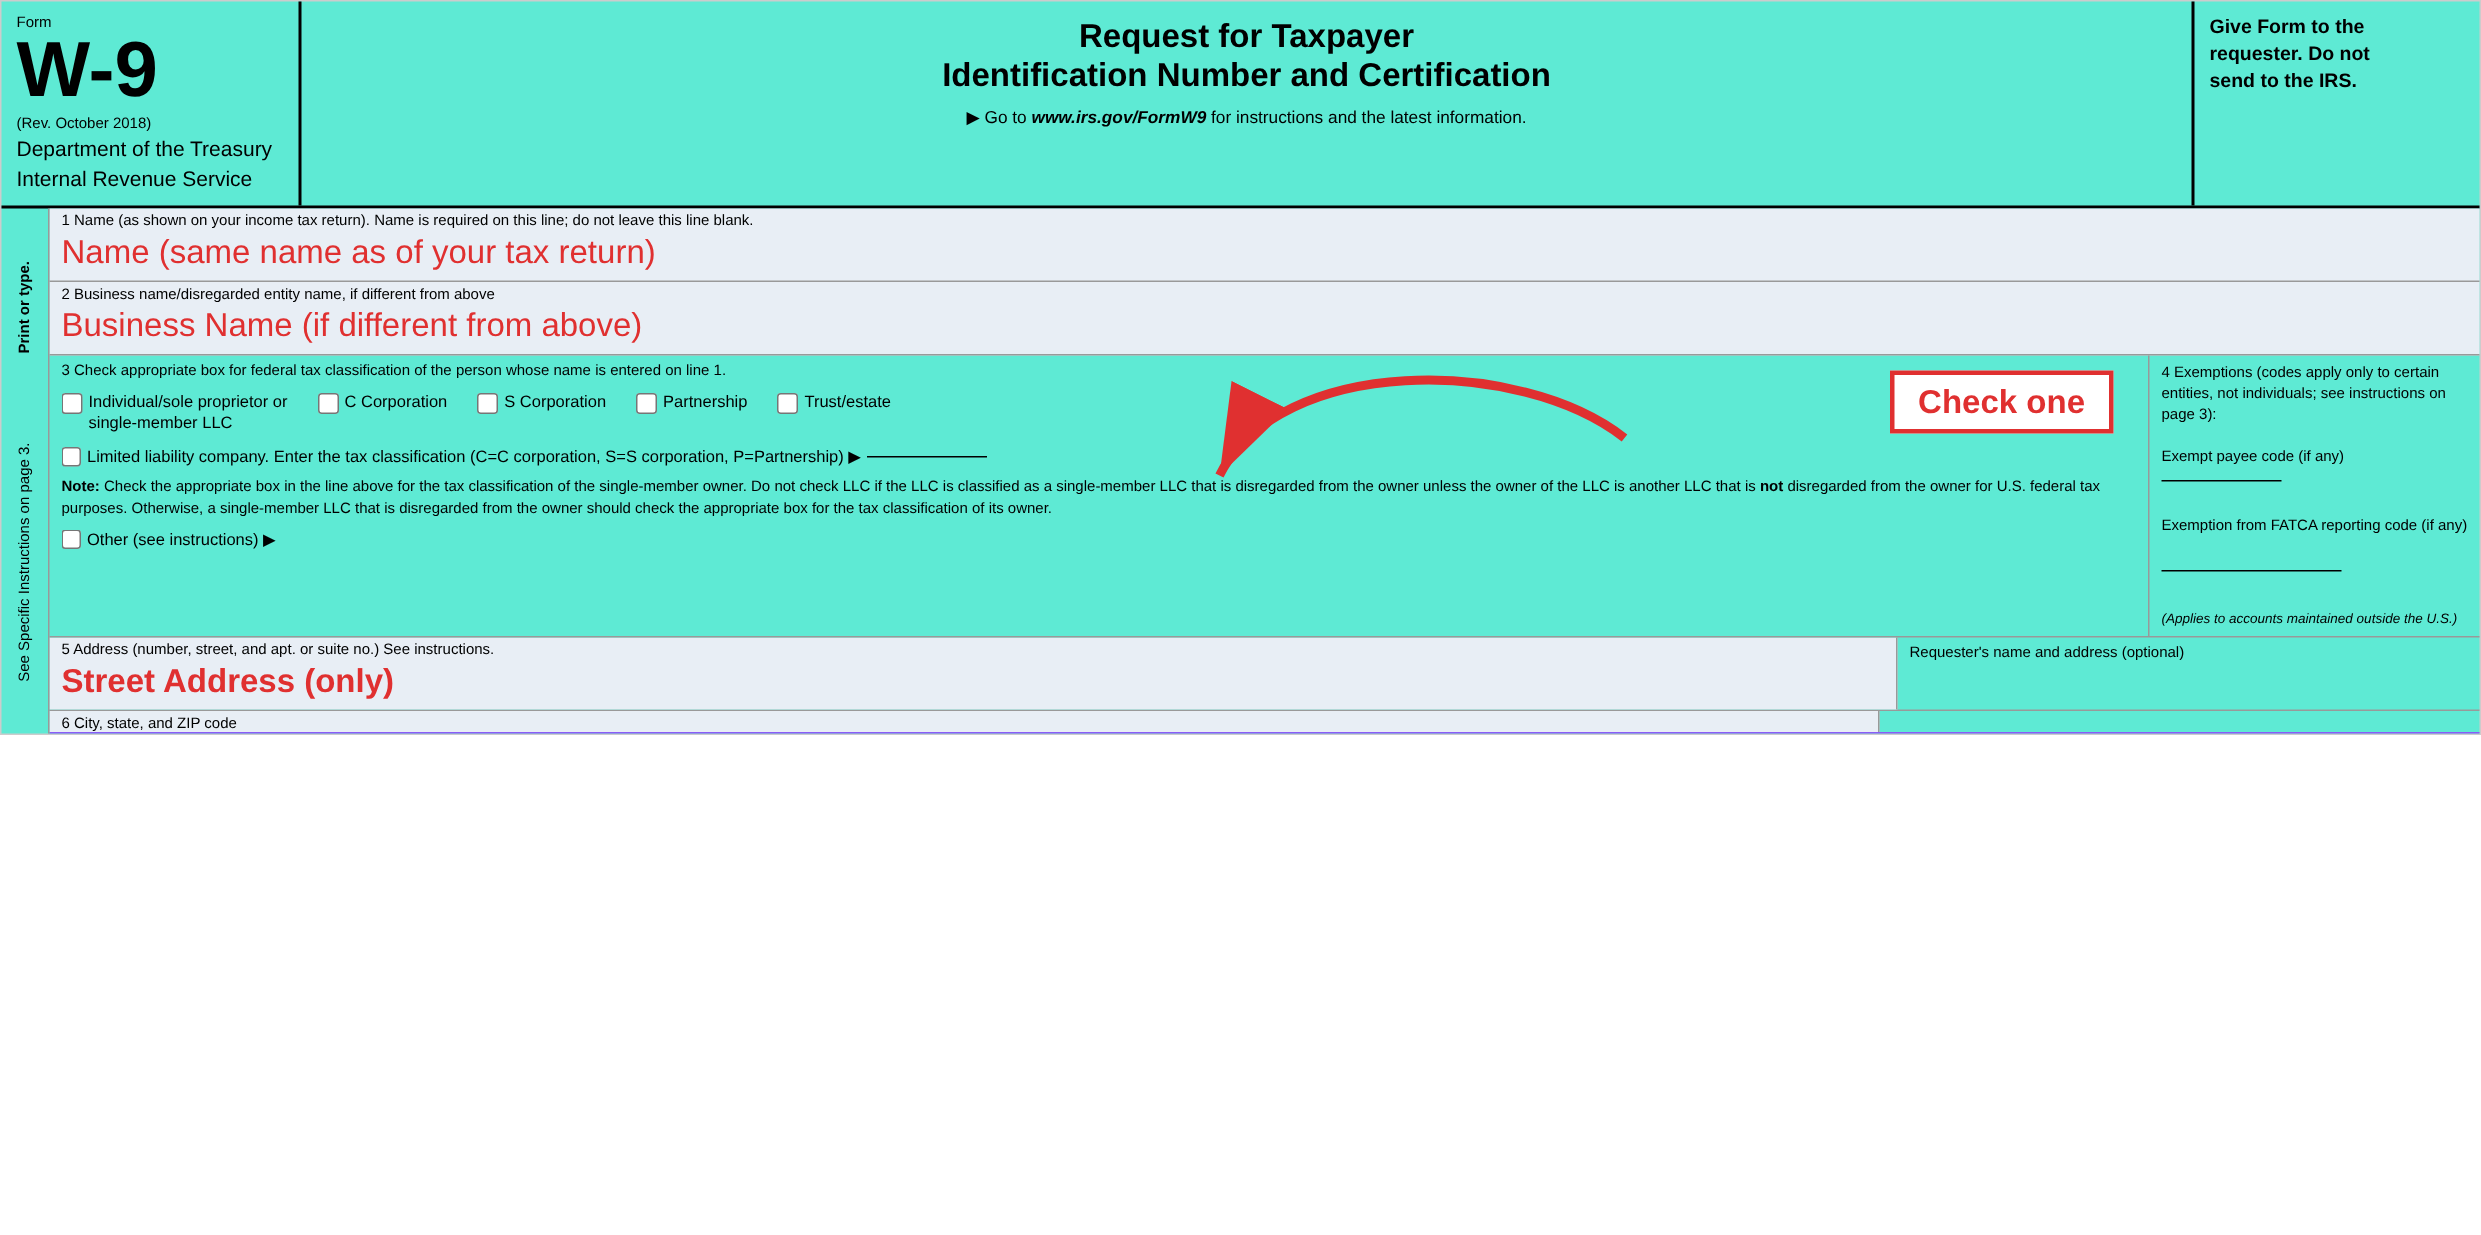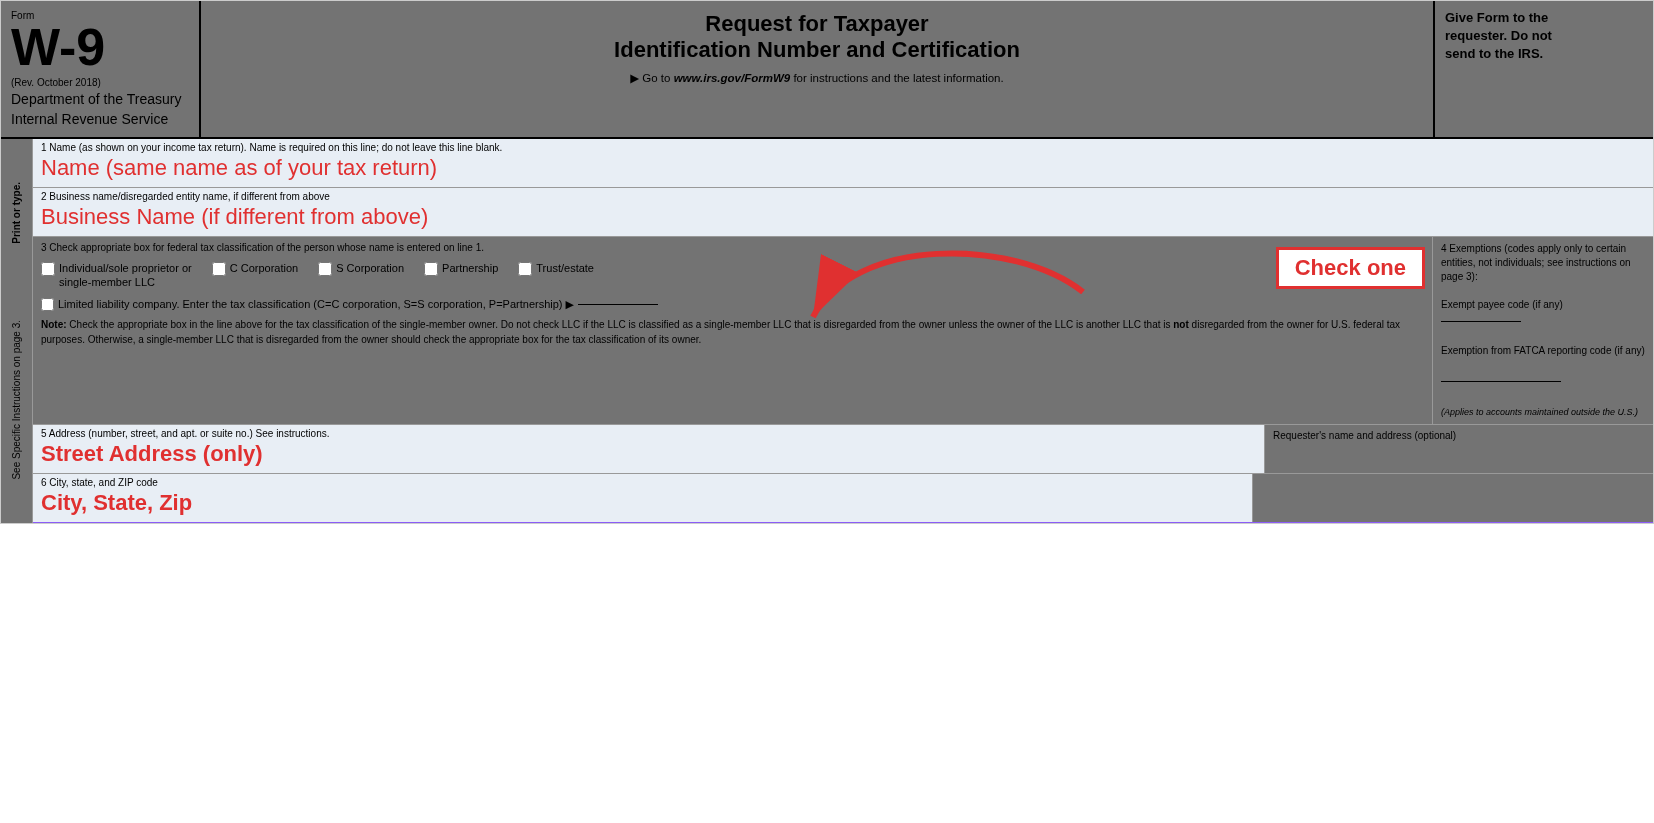--- a/index.html
+++ b/index.html
@@ -4,21 +4,21 @@
   <style>
     * { box-sizing: border-box; margin: 0; padding: 0; }
     body {
       font-family: Arial, Helvetica, sans-serif;
       font-size: 11px;
       background: #fff;
       color: #000;
     }
     .page {
       width: 1654px;
-      background: #737373;
+      background: #5eead4;
       border: 1px solid #ccc;
     }
     
     .header {
       display: flex;
       border-bottom: 2px solid #000;
     }
     .header-left {
       width: 200px;
       border-right: 2px solid #000;
@@ -57,21 +57,21 @@
       font-weight: 900;
     }
     .header-center .go-to {
       font-size: 11.5px;
       margin-top: 8px;
     }
     .header-center .go-to b {
       font-style: italic;
     }
     .header-right {
-      width: 218px;
+      width: 190px;
       padding: 8px 10px;
       font-size: 13px;
       font-weight: bold;
       line-height: 1.4;
     }
     
     .form-body {
       display: flex;
     }
     .main-content {
@@ -375,36 +375,40 @@
             <span style="border-bottom:1px solid #000;display:inline-block;width:80px;"></span>
           </div>
 
           <div class="note-text">
             <b>Note:</b>
             <span> Check the appropriate box in the line above for the tax classification of the single-member owner.  Do not check LLC if the LLC is classified as a single-member LLC that is disregarded from the owner unless the owner of the LLC is another LLC that is </span>
             <b>not</b>
             <span> disregarded from the owner for U.S. federal tax purposes. Otherwise, a single-member LLC that is disregarded from the owner should check the appropriate box for the tax classification of its owner.</span>
           </div>
 
+          <div class="other-row">
+            <input type="checkbox" style="">
+            <span>Other (see instructions) ▶</span>
+          </div>
         </div>
 
         <div class="section4">
           <div class="sec4-header">4  Exemptions (codes apply only to certain entities, not individuals; see instructions on page 3):</div>
           <div class="exempt-line">
             <span>Exempt payee code (if any)</span>
             <span class="underline-field"></span>
           </div>
           <div class="fatca-line">
             <span>Exemption from FATCA reporting code (if any)</span><br><br>
             <span class="underline-field" style="width:120px;margin-top:4px;"></span>
           </div>
           <div class="applies-note">(Applies to accounts maintained outside the U.S.)</div>
         </div>
 
-        <div class="check-one-box" style="position:absolute;right:228px;top:10px;background:#fff;border:3px solid #e03030;padding:5px 16px;font-size:22px;font-weight:900;color:#e03030;z-index:10;">
+        <div class="check-one-box" style="position:absolute;right:244px;top:10px;background:#fff;border:3px solid #e03030;padding:5px 16px;font-size:22px;font-weight:900;color:#e03030;z-index:10;">
           <span>Check one</span>
         </div>
 
         <svg class="arrow-overlay" style="position:absolute;top:0;left:0;width:100%;height:180px;pointer-events:none;z-index:9;overflow:visible;">
           <defs>
             <marker id="arrowhead" markerWidth="10" markerHeight="7" refX="10" refY="3.5" orient="auto">
               <polygon points="0 0, 10 3.5, 0 7" fill="#e03030"></polygon>
             </marker>
           </defs>
 
@@ -418,21 +422,20 @@
           <div class="field-value" style="cursor:text;">Street Address (only)</div>
         </div>
         <div class="address-right">
           <span>Requester's name and address (optional)</span>
         </div>
       </div>
 
       <div class="city-section">
         <div class="city-left">
           <div class="field-label">6  City, state, and ZIP code</div>
-          <div class="field-value" style="cursor:text;">City, State, Zip</div>
         </div>
         <div class="city-right"></div>
       </div>
 
 
     </div>
   </div>
 </div>
 
 </body></html>

